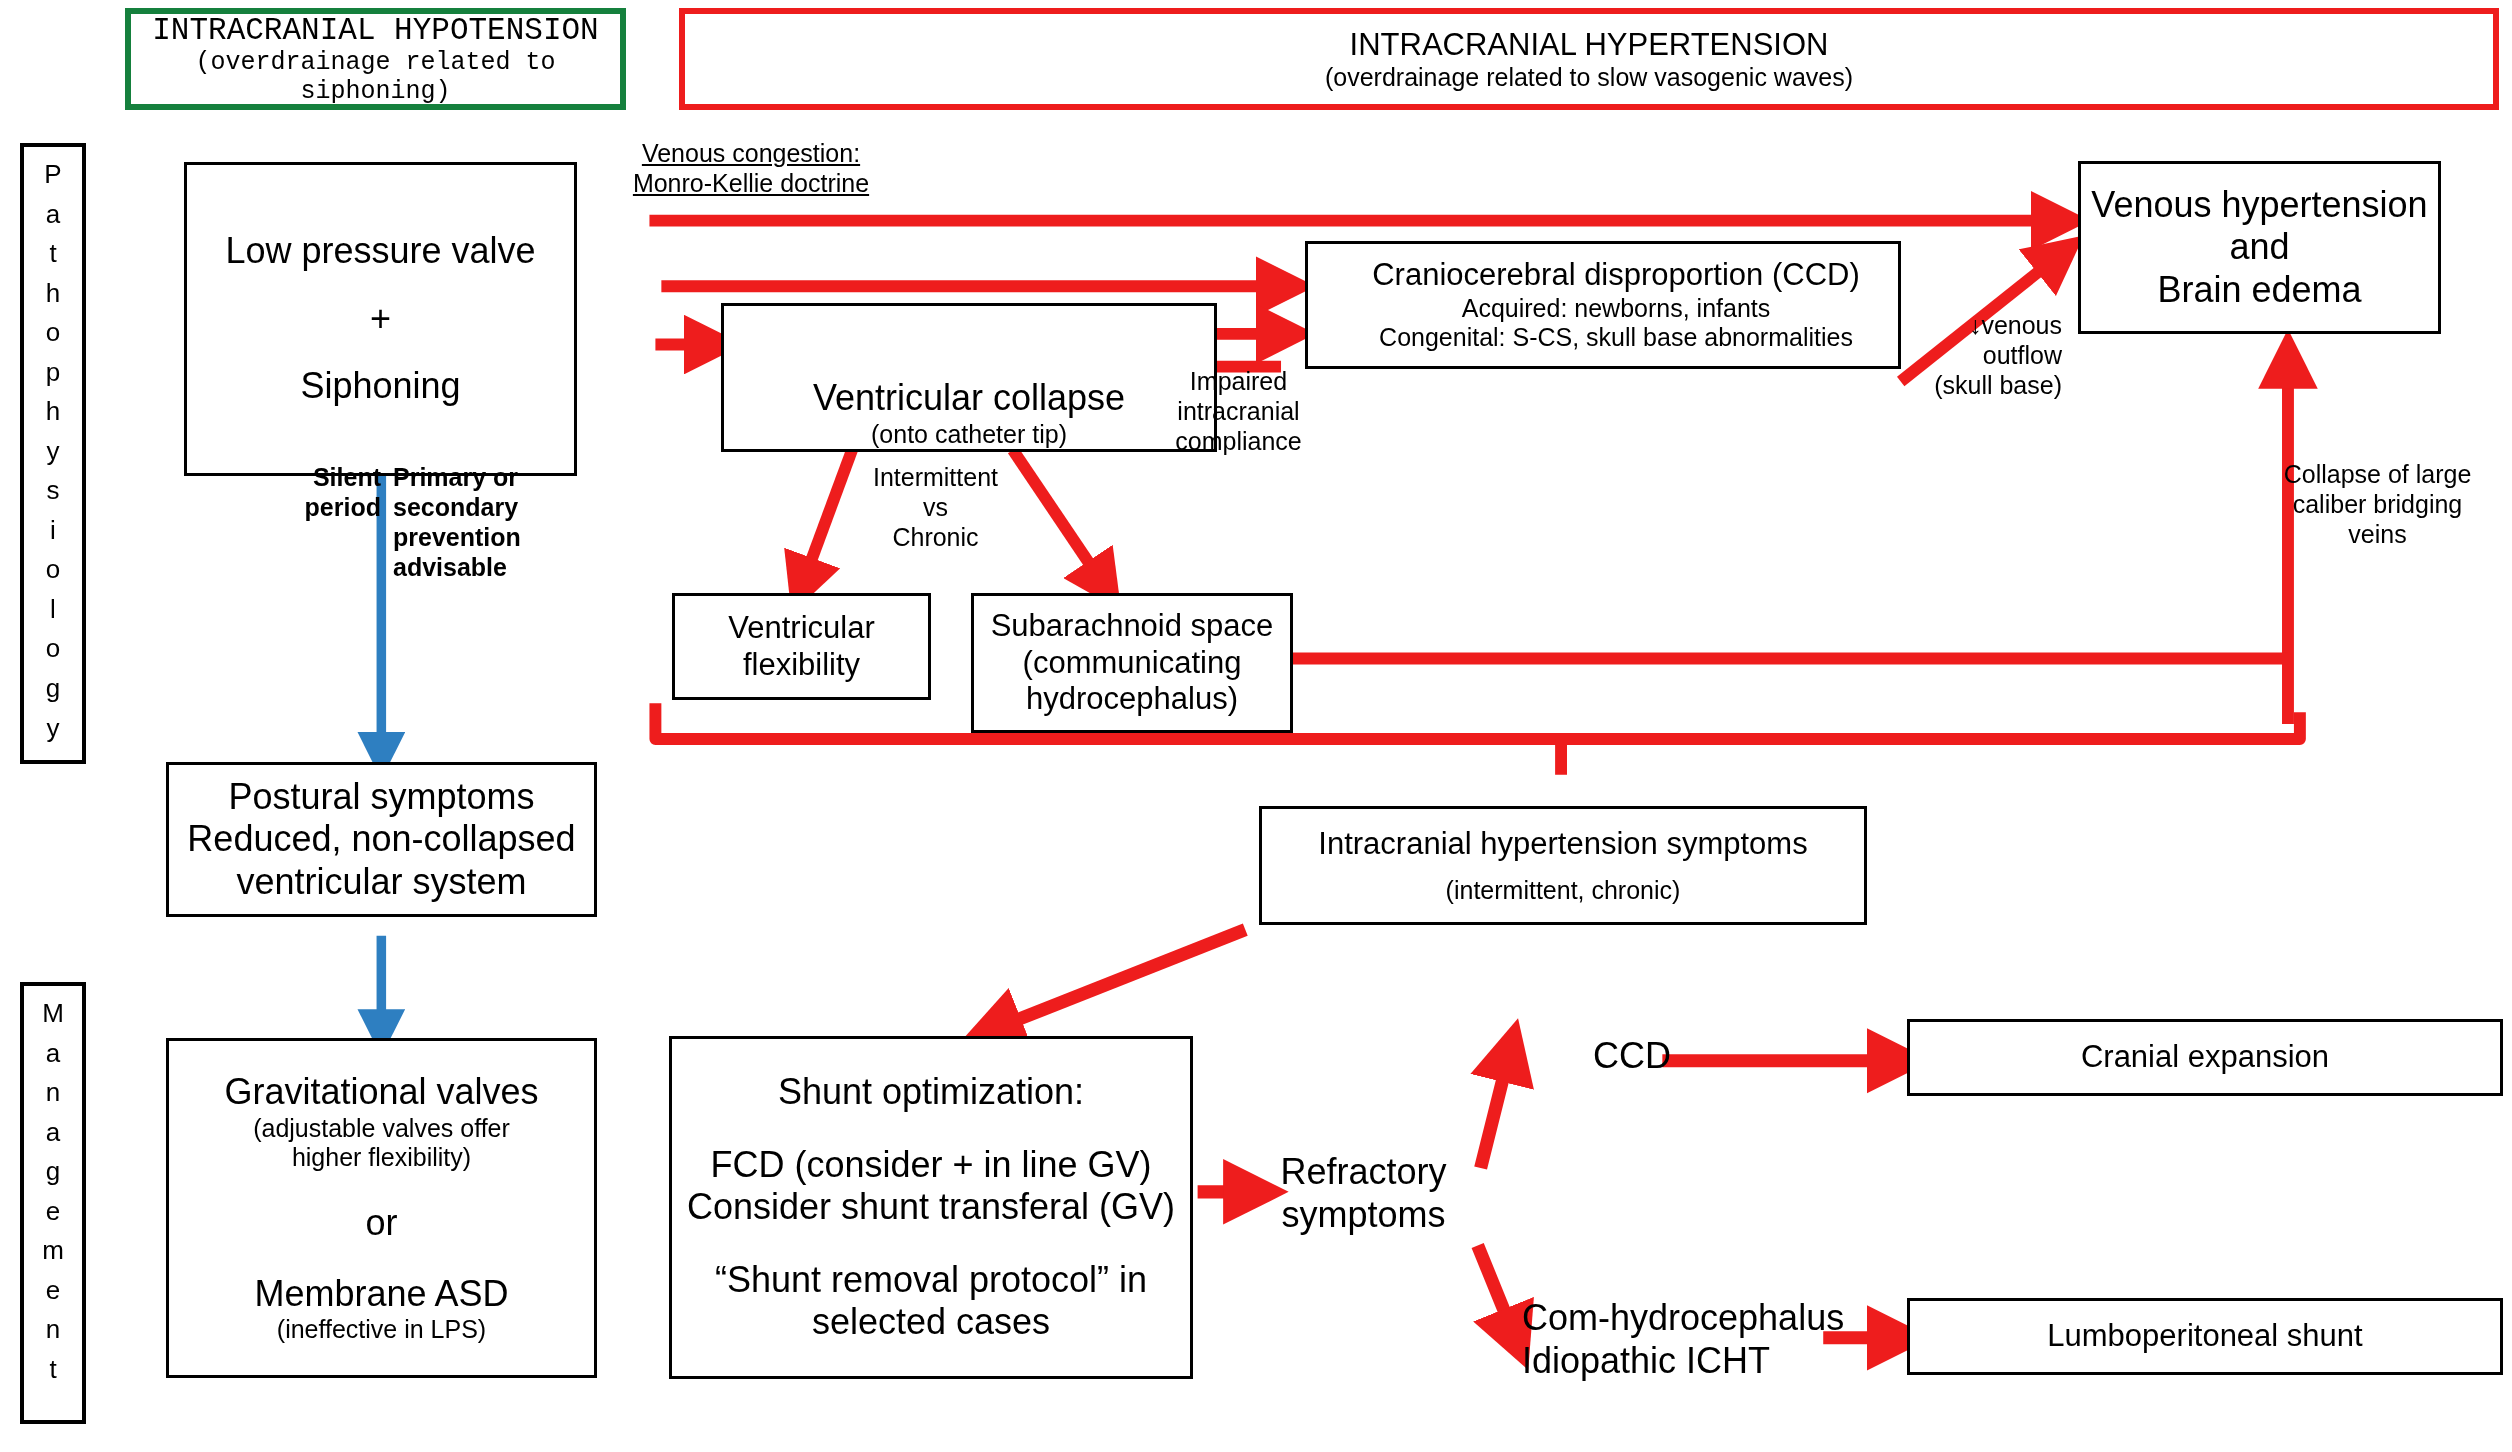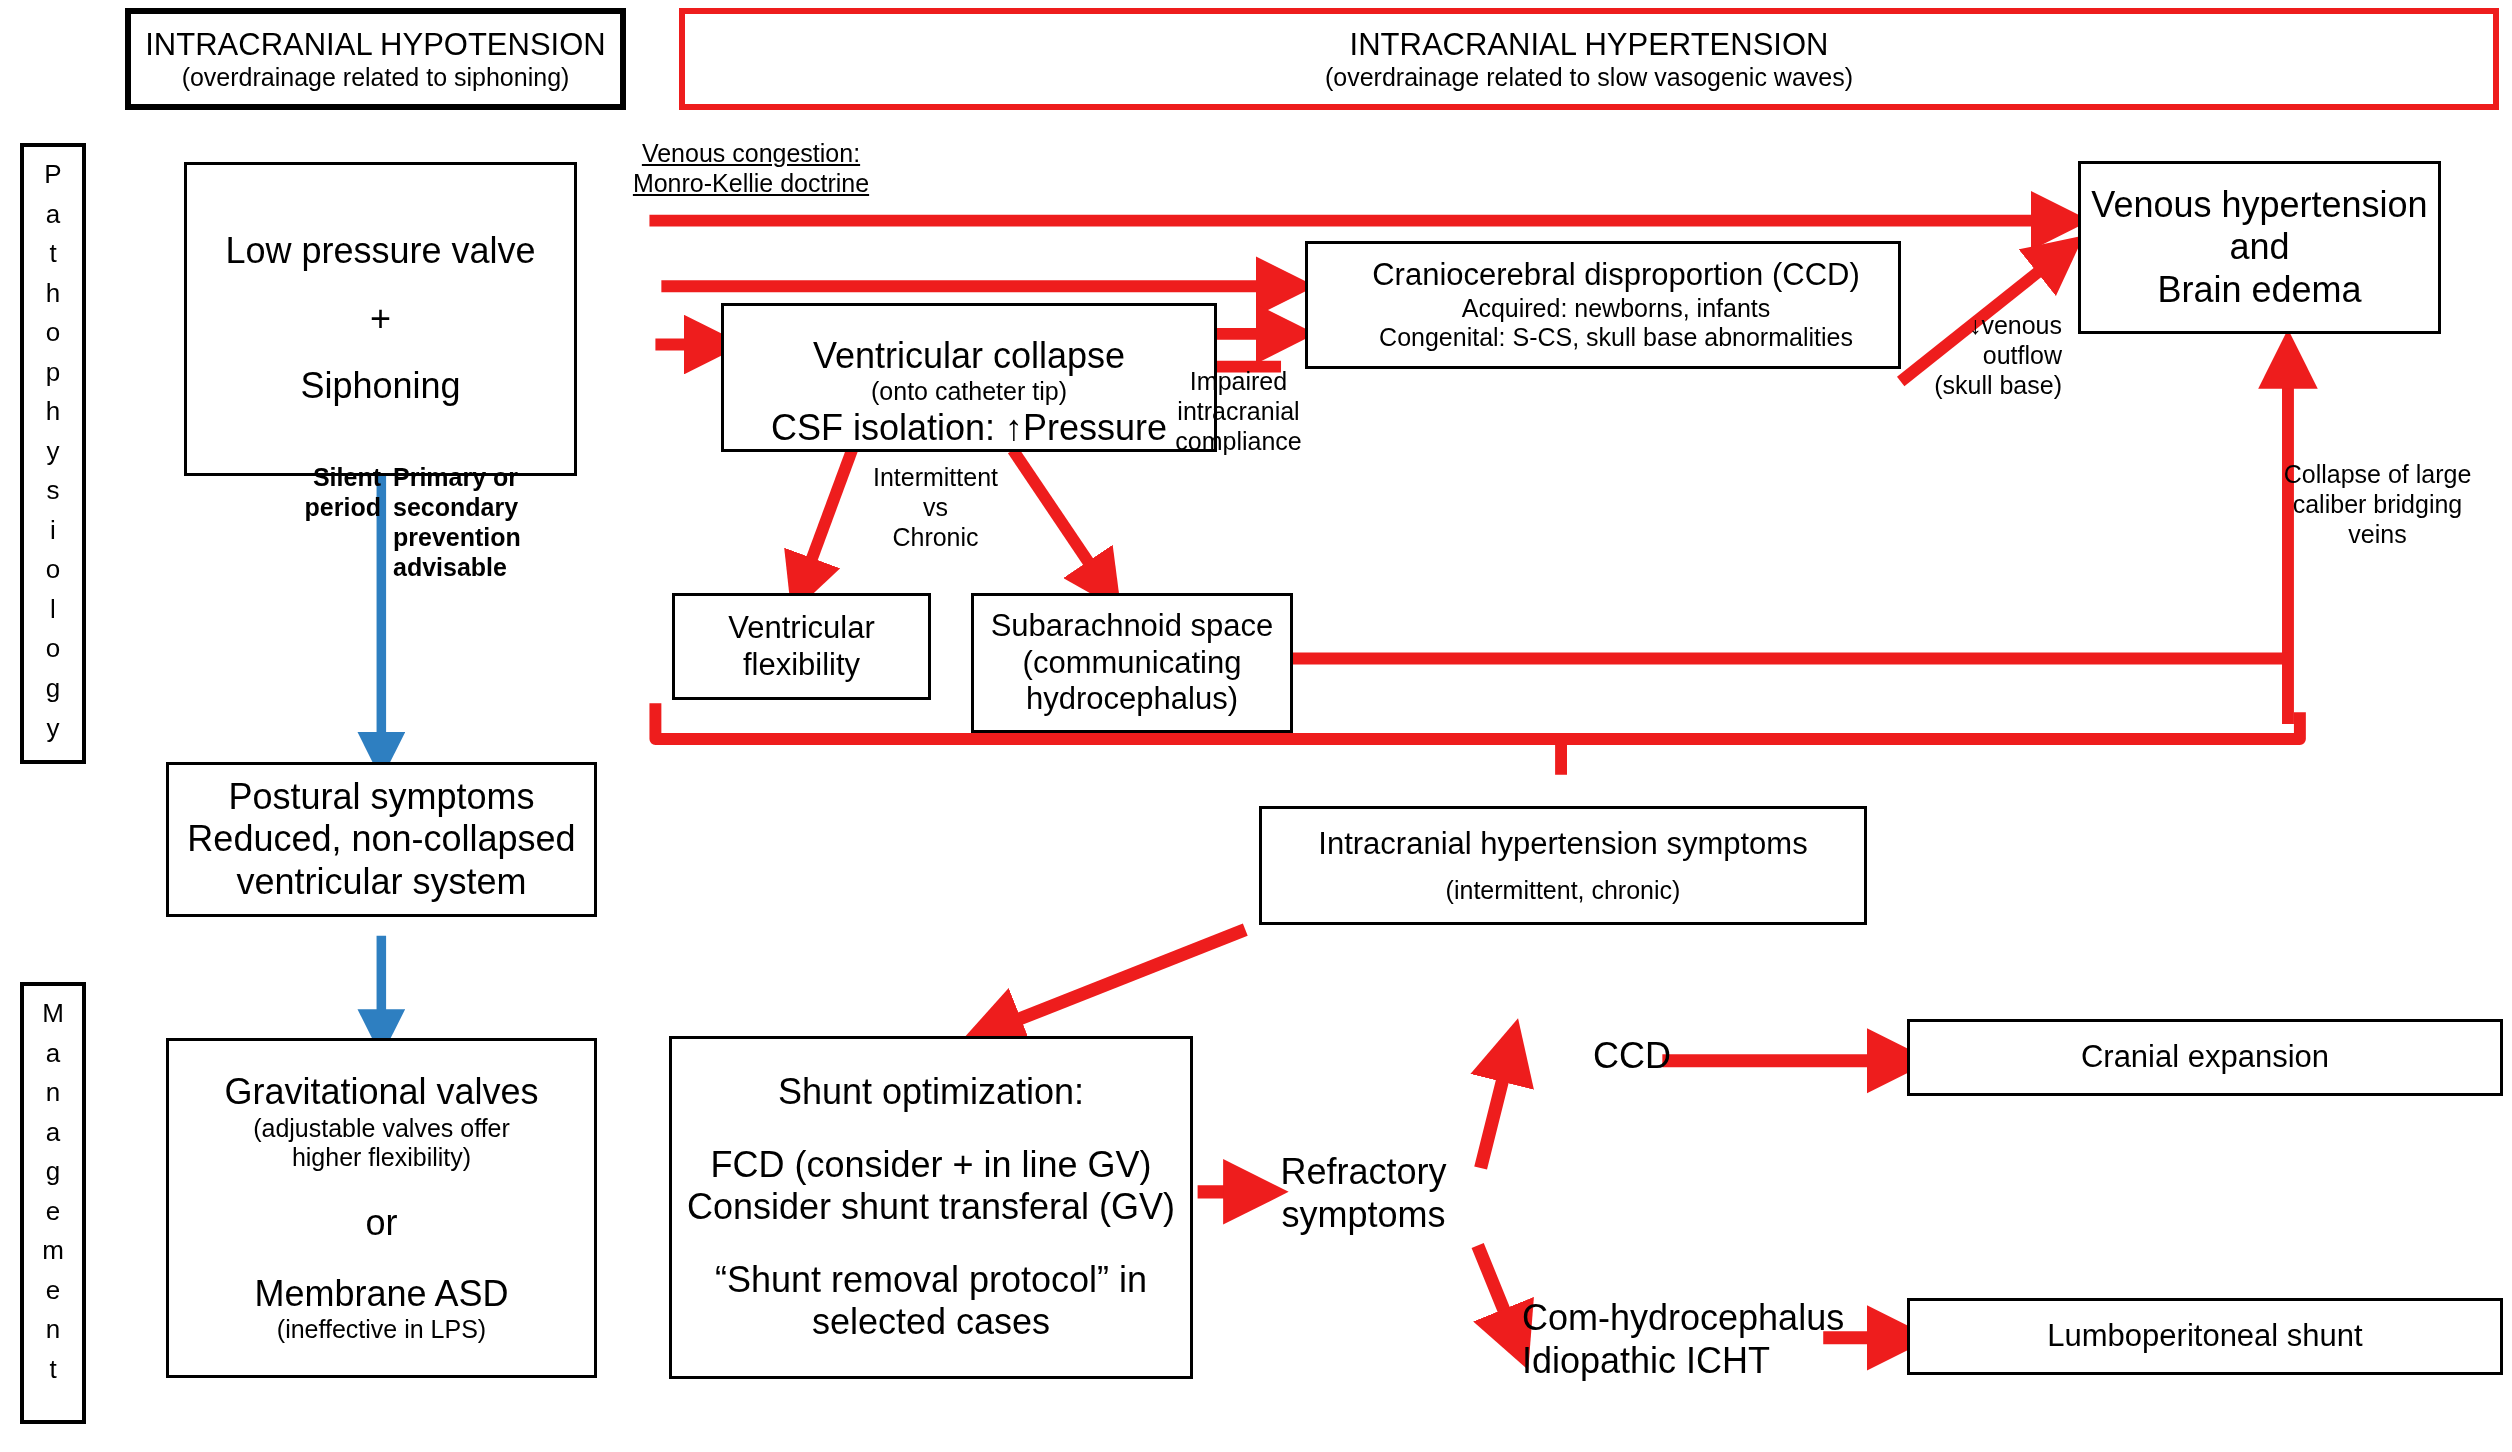--- a/index.html
+++ b/index.html
@@ -26,21 +26,21 @@
   .hdr{
     position:absolute;
     background:#ffffff;
     box-sizing:border-box;
     display:flex;
     flex-direction:column;
     align-items:center;
     justify-content:center;
     text-align:center;
   }
-  .hdr-blue{border:6px solid #000000;}
+  .hdr-blue{border:6px solid #15803d;font-family:Liberation Mono, monospace;}
   .hdr-red{border:6px solid #ee1d1d;}
   .vlabel{
     position:absolute;
     border:4.2px solid #000000;
     background:#ffffff;
     box-sizing:border-box;
     display:flex;
     flex-direction:column;
     align-items:center;
     justify-content:flex-start;
@@ -172,21 +172,20 @@
 
   <div class="box" style="left:184px;top:162px;width:393px;height:314px;">
     <div class="t-big">Low pressure valve</div>
     <div class="t-big" style="margin:25px 0 25px 0;">+</div>
     <div class="t-big">Siphoning</div>
   </div>
 
   <div class="box" style="left:721px;top:303px;width:496px;height:149px;justify-content:flex-end;">
     <div class="t-big">Ventricular collapse</div>
     <div class="t-sml">(onto catheter tip)</div>
-    <div class="t-big">CSF isolation: ↑Pressure</div>
   </div>
 
   <div class="box" style="left:1305px;top:241px;width:596px;height:128px;padding-left:26px;">
     <div class="t-mid">Craniocerebral disproportion (CCD)</div>
     <div class="t-sml">Acquired: newborns, infants</div>
     <div class="t-sml">Congenital: S-CS, skull base abnormalities</div>
   </div>
 
   <div class="box" style="left:2078px;top:161px;width:363px;height:173px;">
     <div class="t-big">Venous hypertension</div>

